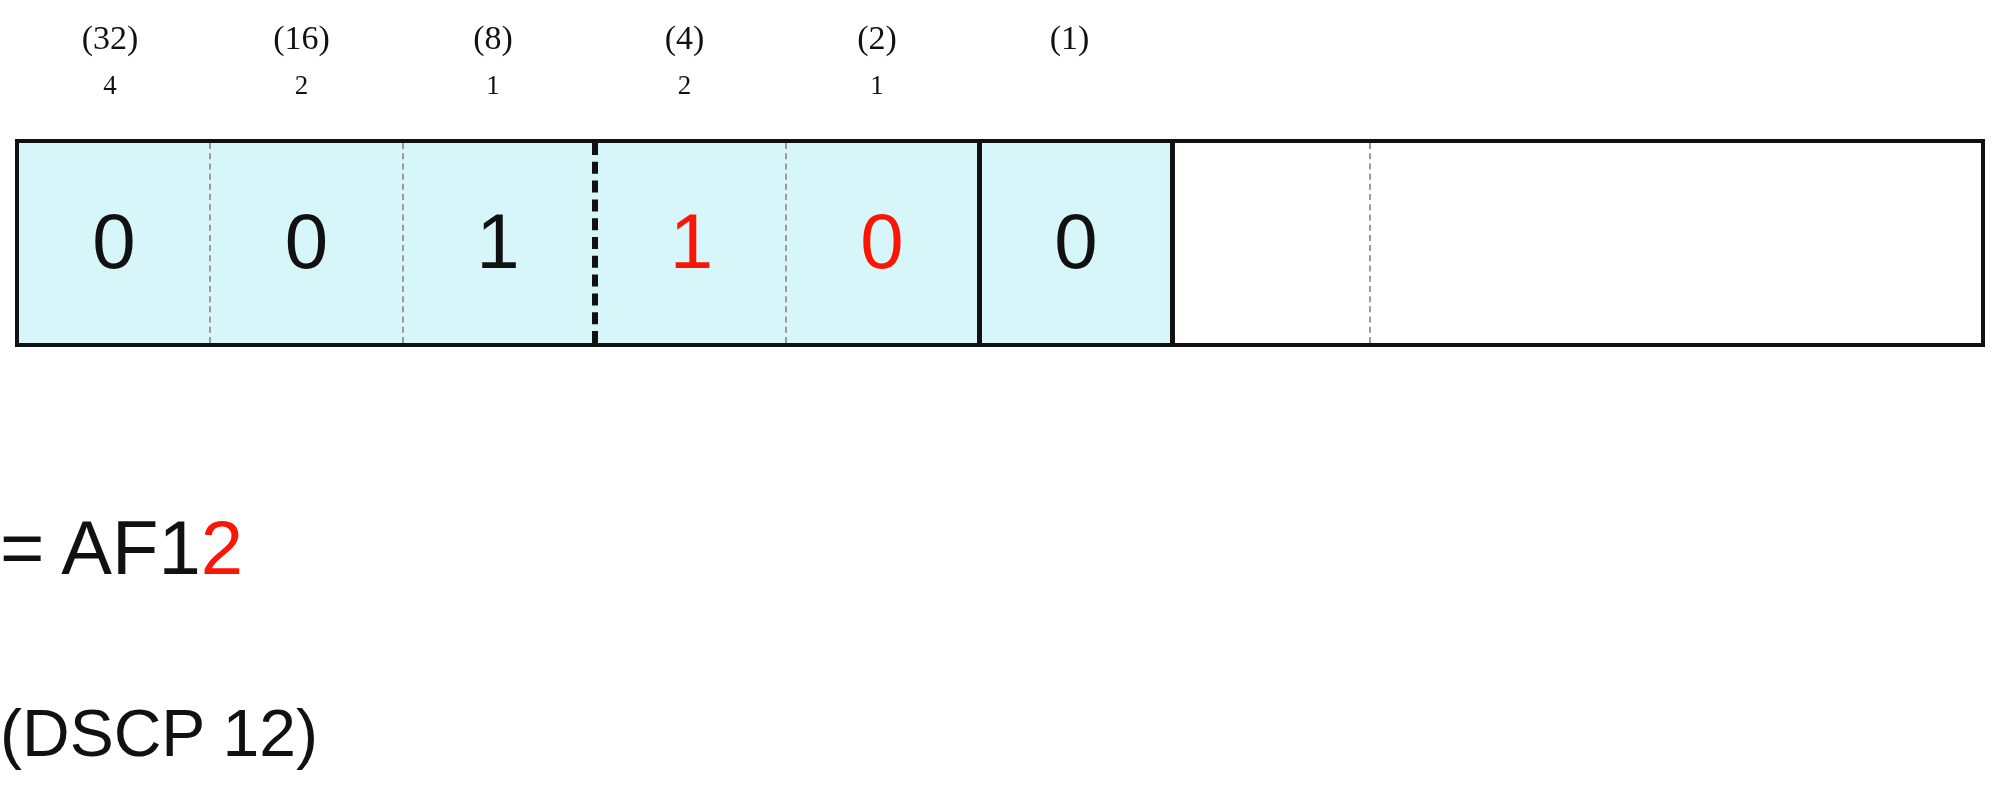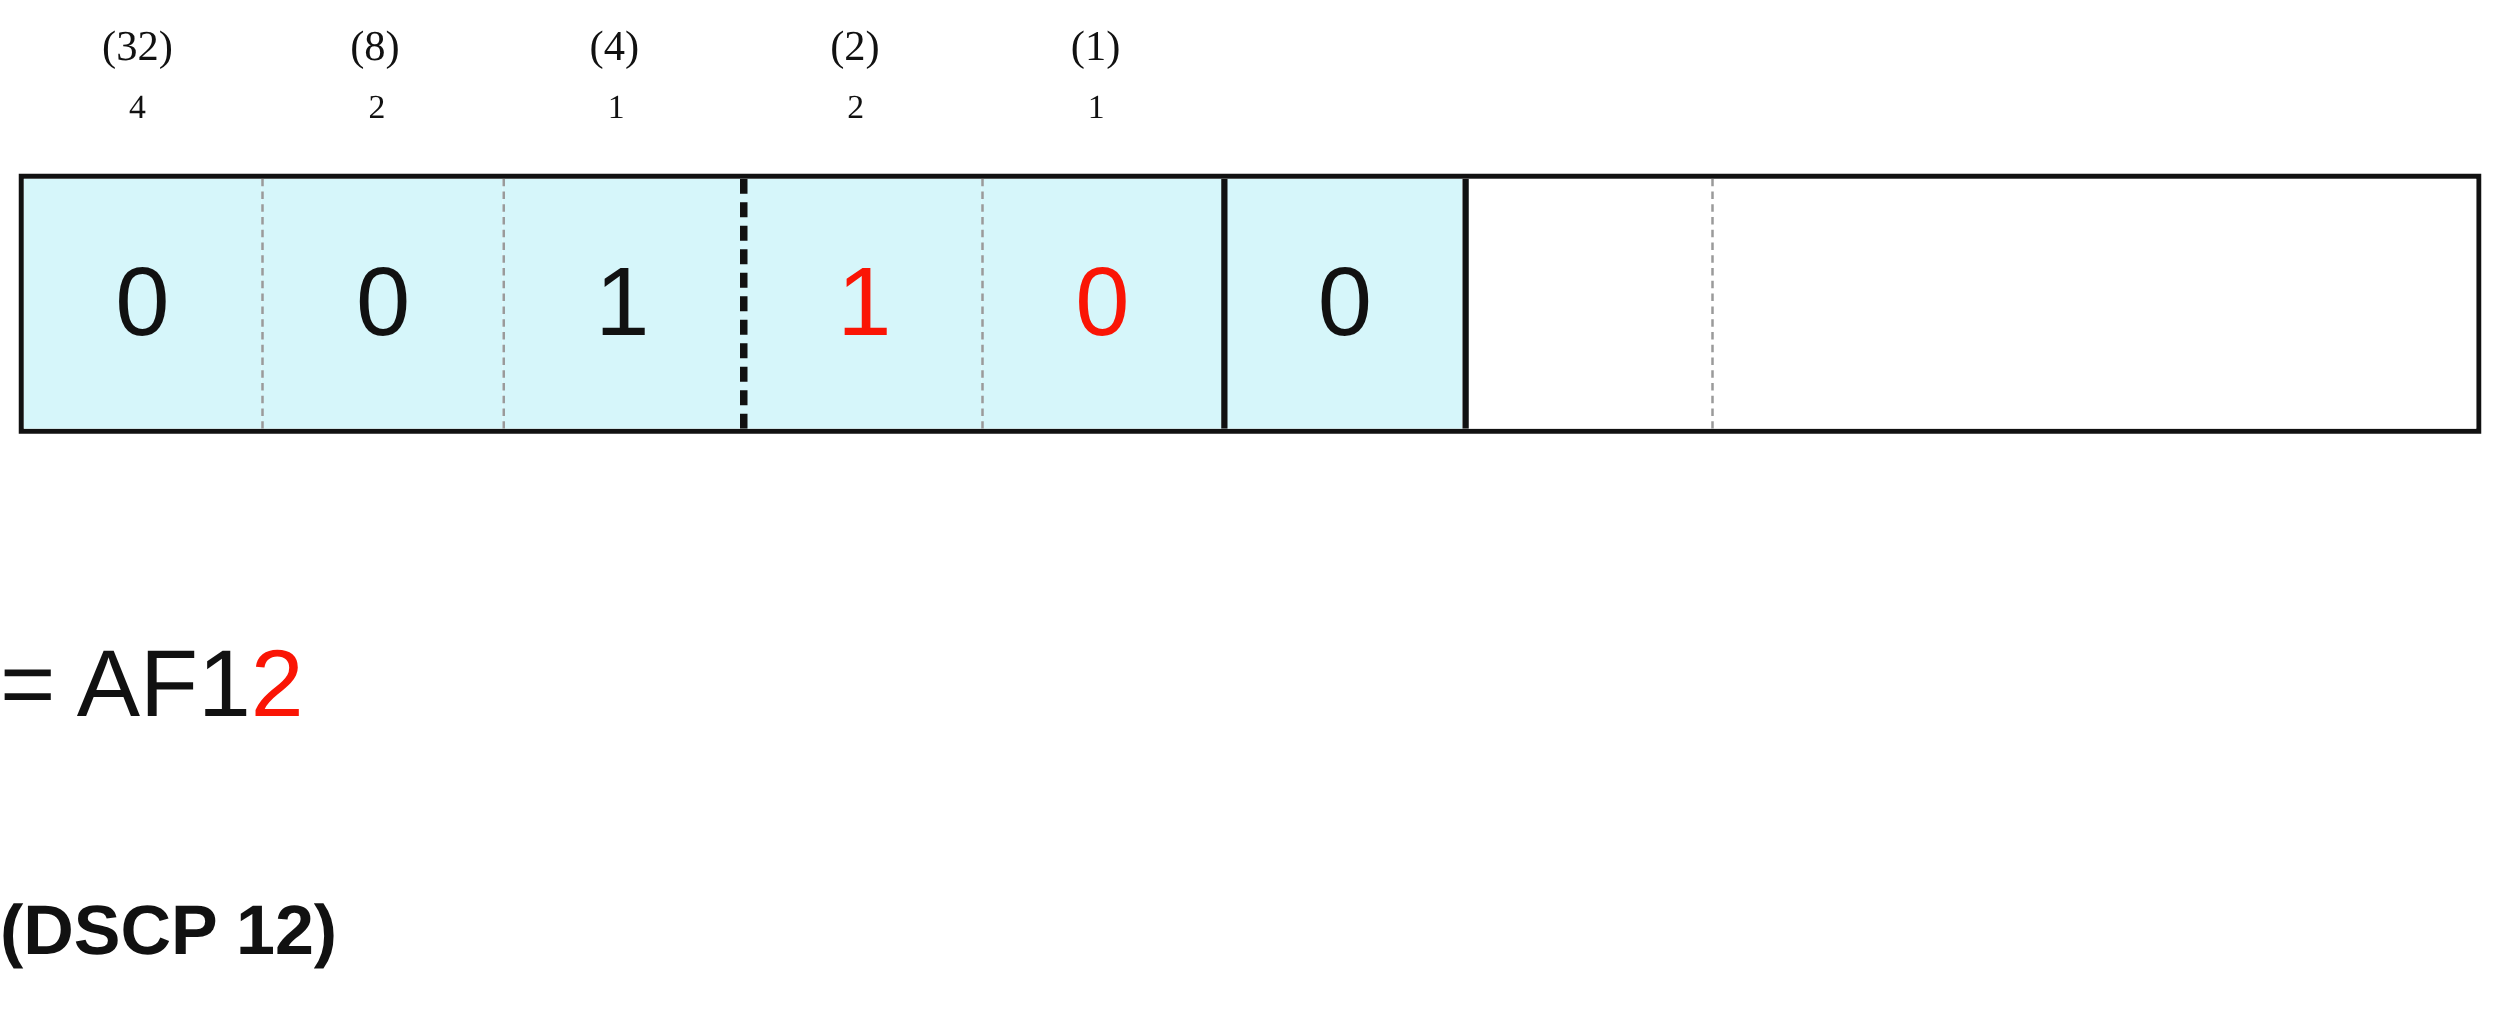--- a/index.html
+++ b/index.html
@@ -104,33 +104,33 @@
     color: #111111;
     font-family: "Liberation Sans", sans-serif;
     line-height: 1;
     white-space: pre;
   }
   #caption-hex {
     top: 510px;
     font-size: 76px;
   }
   #caption-dscp {
-    top: 716px;
-    font-size: 56px;
-    font-weight: bold;
+    top: 700px;
+    font-size: 66px;
   }
   .red-text { color: #fa1505; }
 </style>
 </head>
 <body>
 
 <div id="stage">
 
   <div class="hdr-row" id="hdr-weights">
       <div class="hdr-cell" style="width: 190px;">(32)</div>
+      <div class="hdr-cell" style="width: 193px;">(16)</div>
       <div class="hdr-cell" style="width: 190px;">(8)</div>
       <div class="hdr-cell" style="width: 193px;">(4)</div>
       <div class="hdr-cell" style="width: 192px;">(2)</div>
       <div class="hdr-cell" style="width: 193px;">(1)</div>
     </div>
 
   <div class="hdr-row" id="hdr-counts">
       <div class="hdr-cell" style="width: 190px;">4</div>
       <div class="hdr-cell" style="width: 193px;">2</div>
       <div class="hdr-cell" style="width: 190px;">1</div>

